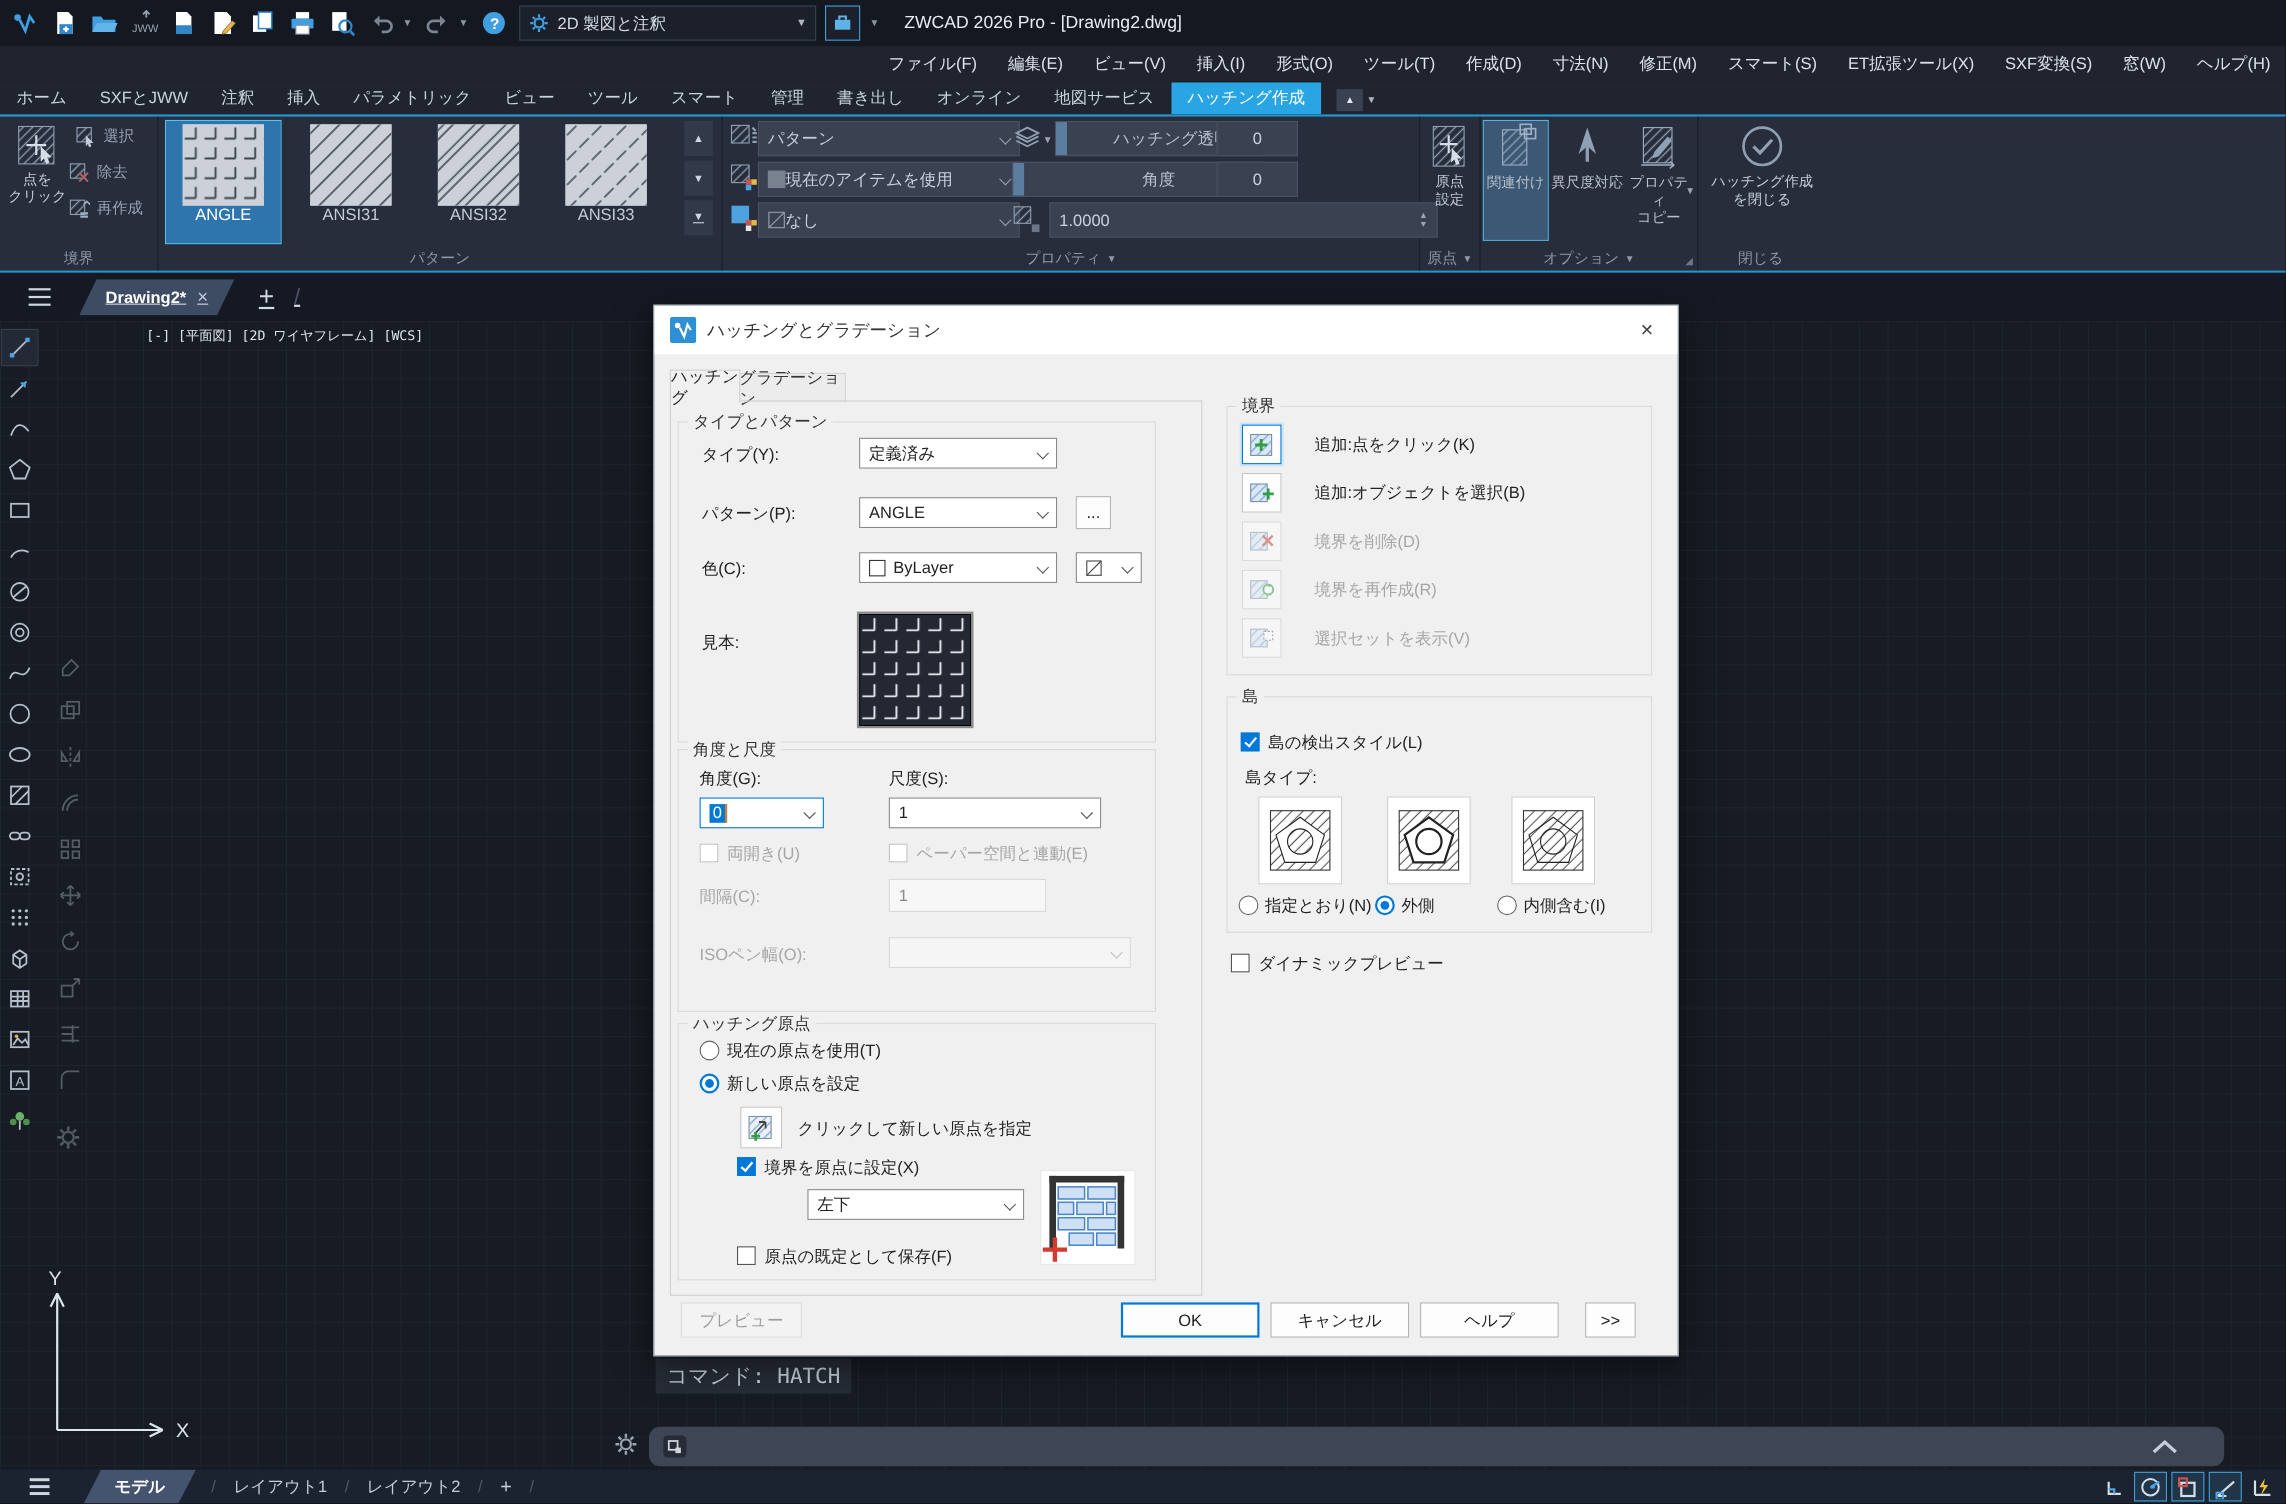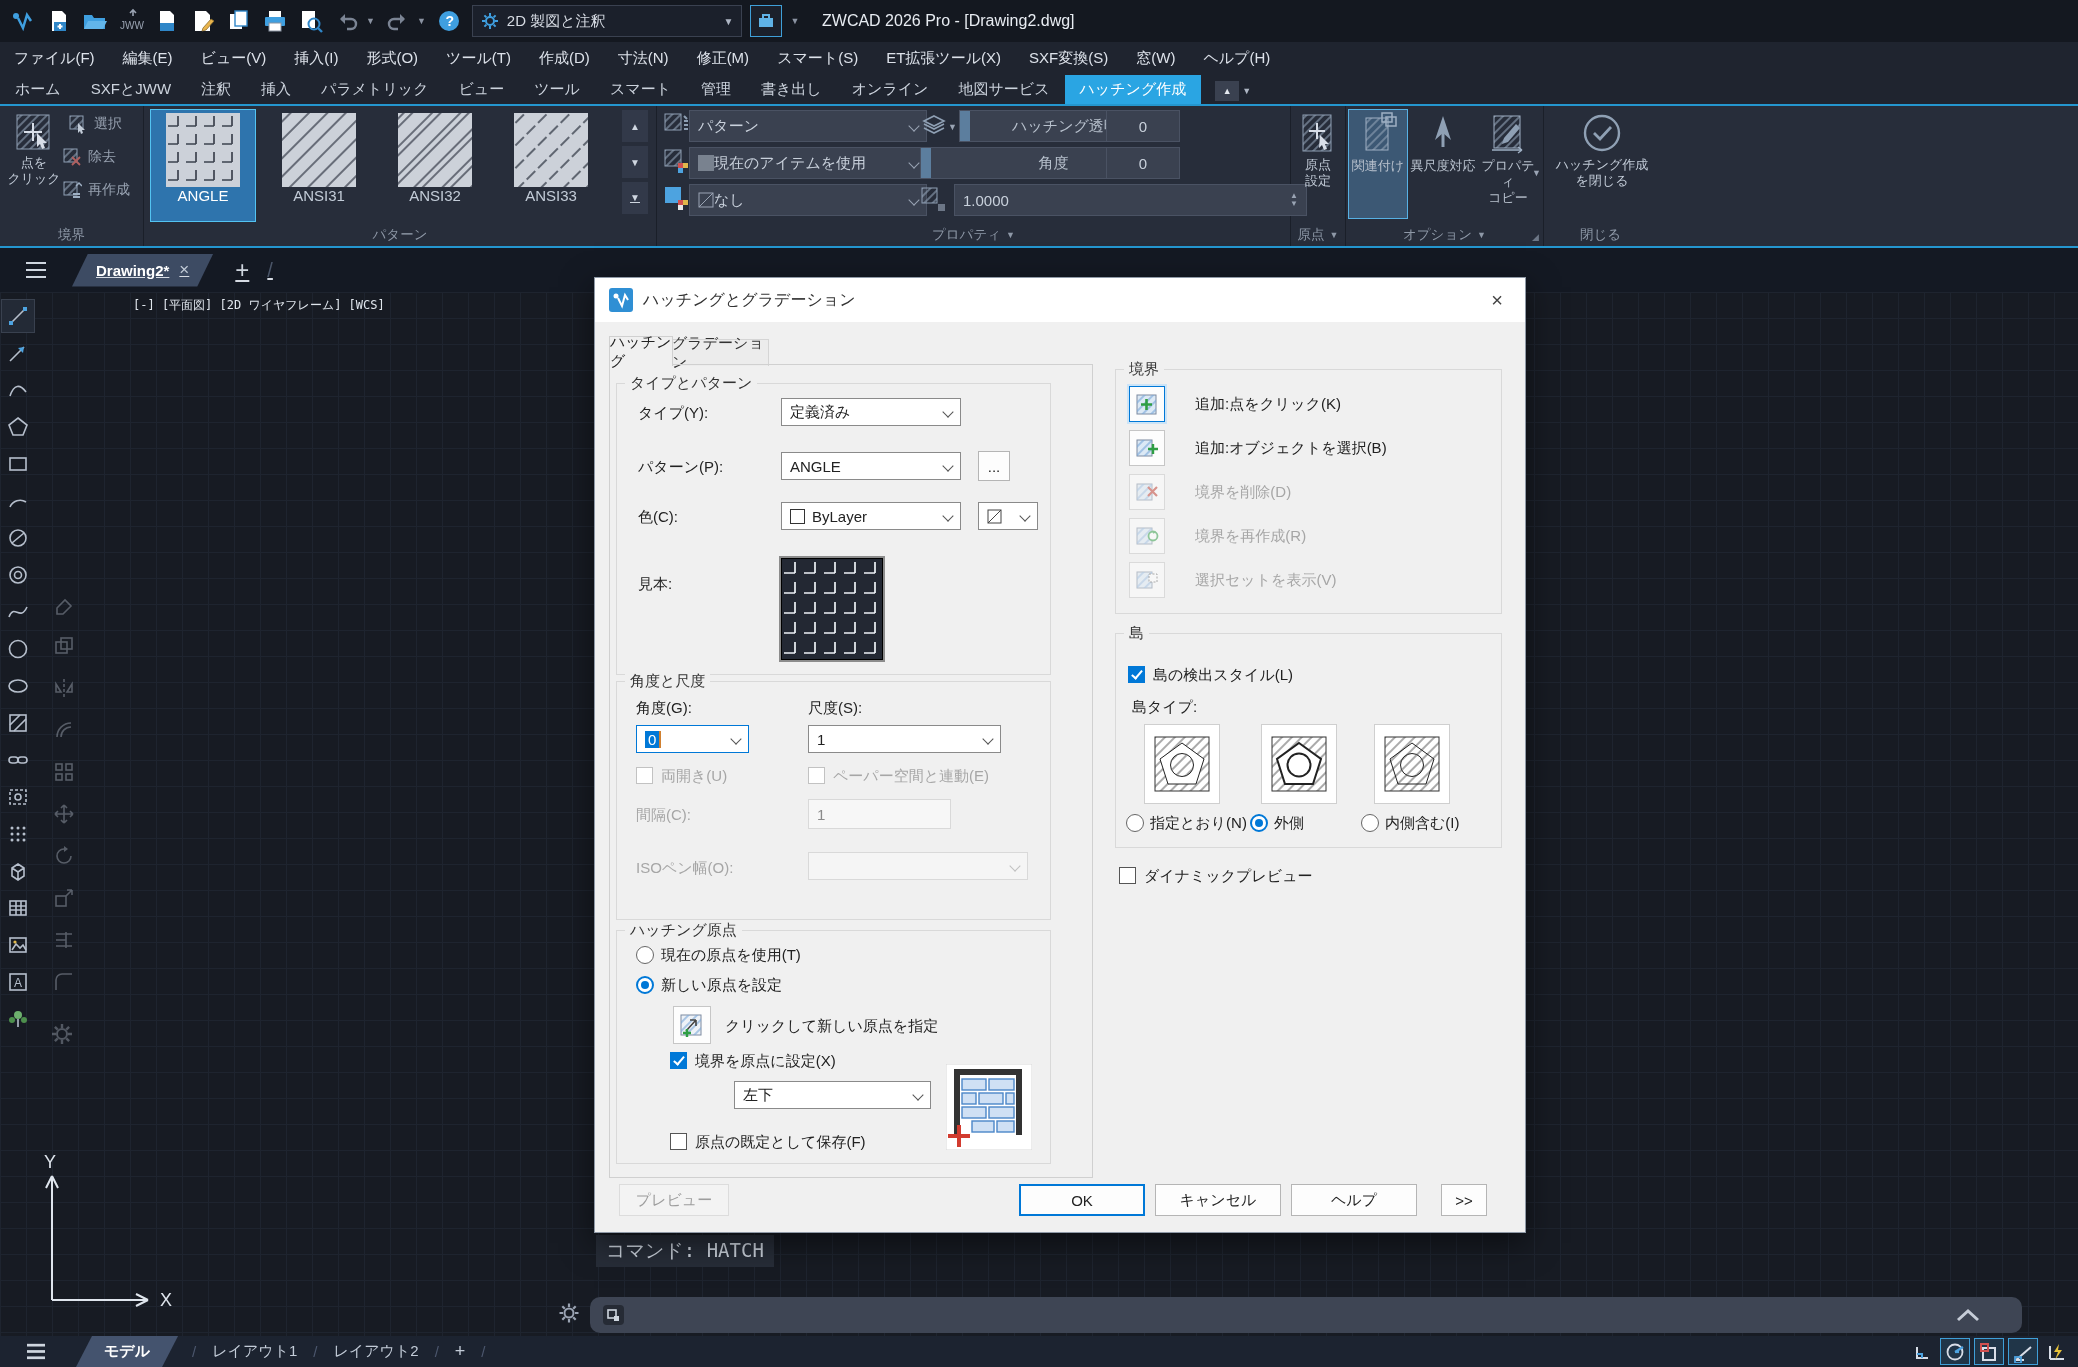--- a/index.html
+++ b/index.html
@@ -13,21 +13,21 @@
   .qat{display:flex;align-items:center;gap:10px;padding-left:10px;}
   .qicon{width:26px;height:26px;display:flex;align-items:center;justify-content:center;}
   .tinyarr{color:#8b93a2;font-size:9px;margin-left:-4px;}
   .wscombo{display:flex;align-items:center;gap:8px;height:30px;border:1px solid #3a4150;
     background:#1b202b;padding:0 8px;margin-left:10px;color:#d6dbe3;font-size:15px;}
   .tbbtn{width:30px;height:30px;border:1.5px solid #3f9fd8;display:flex;align-items:center;
     justify-content:center;margin-left:8px;background:#1b202b;}
   .wtitle{position:absolute;left:822px;top:0;height:42px;display:flex;align-items:center;
     font-size:16px;color:#e8ecf2;}
   .menubar{position:absolute;left:0;top:42px;width:100%;height:32px;background:#1f242f;
-    display:flex;align-items:center;font-size:15px;}
+    display:flex;align-items:center;font-size:15px;justify-content:flex-end;}
   .menubar span{padding:0 14px;color:#dde2ea;cursor:default;}
   .rtabs{position:absolute;left:0;top:74px;width:100%;height:30px;background:#1f242f;
     display:flex;align-items:flex-end;font-size:15px;}
   .rtab{padding:5px 15px;color:#ccd3dd;}
   .rtab.active{background:#2aa5e3;color:#fff;}
   .collapsebtn{margin-left:14px;margin-bottom:3px;display:flex;align-items:center;gap:3px;}
   .collapsebtn .bx{width:24px;height:20px;background:#3a4150;display:flex;align-items:center;
     justify-content:center;font-size:9px;color:#e6eaf0;}
   .collapsebtn .dn{font-size:9px;color:#aeb6c4;}
   

